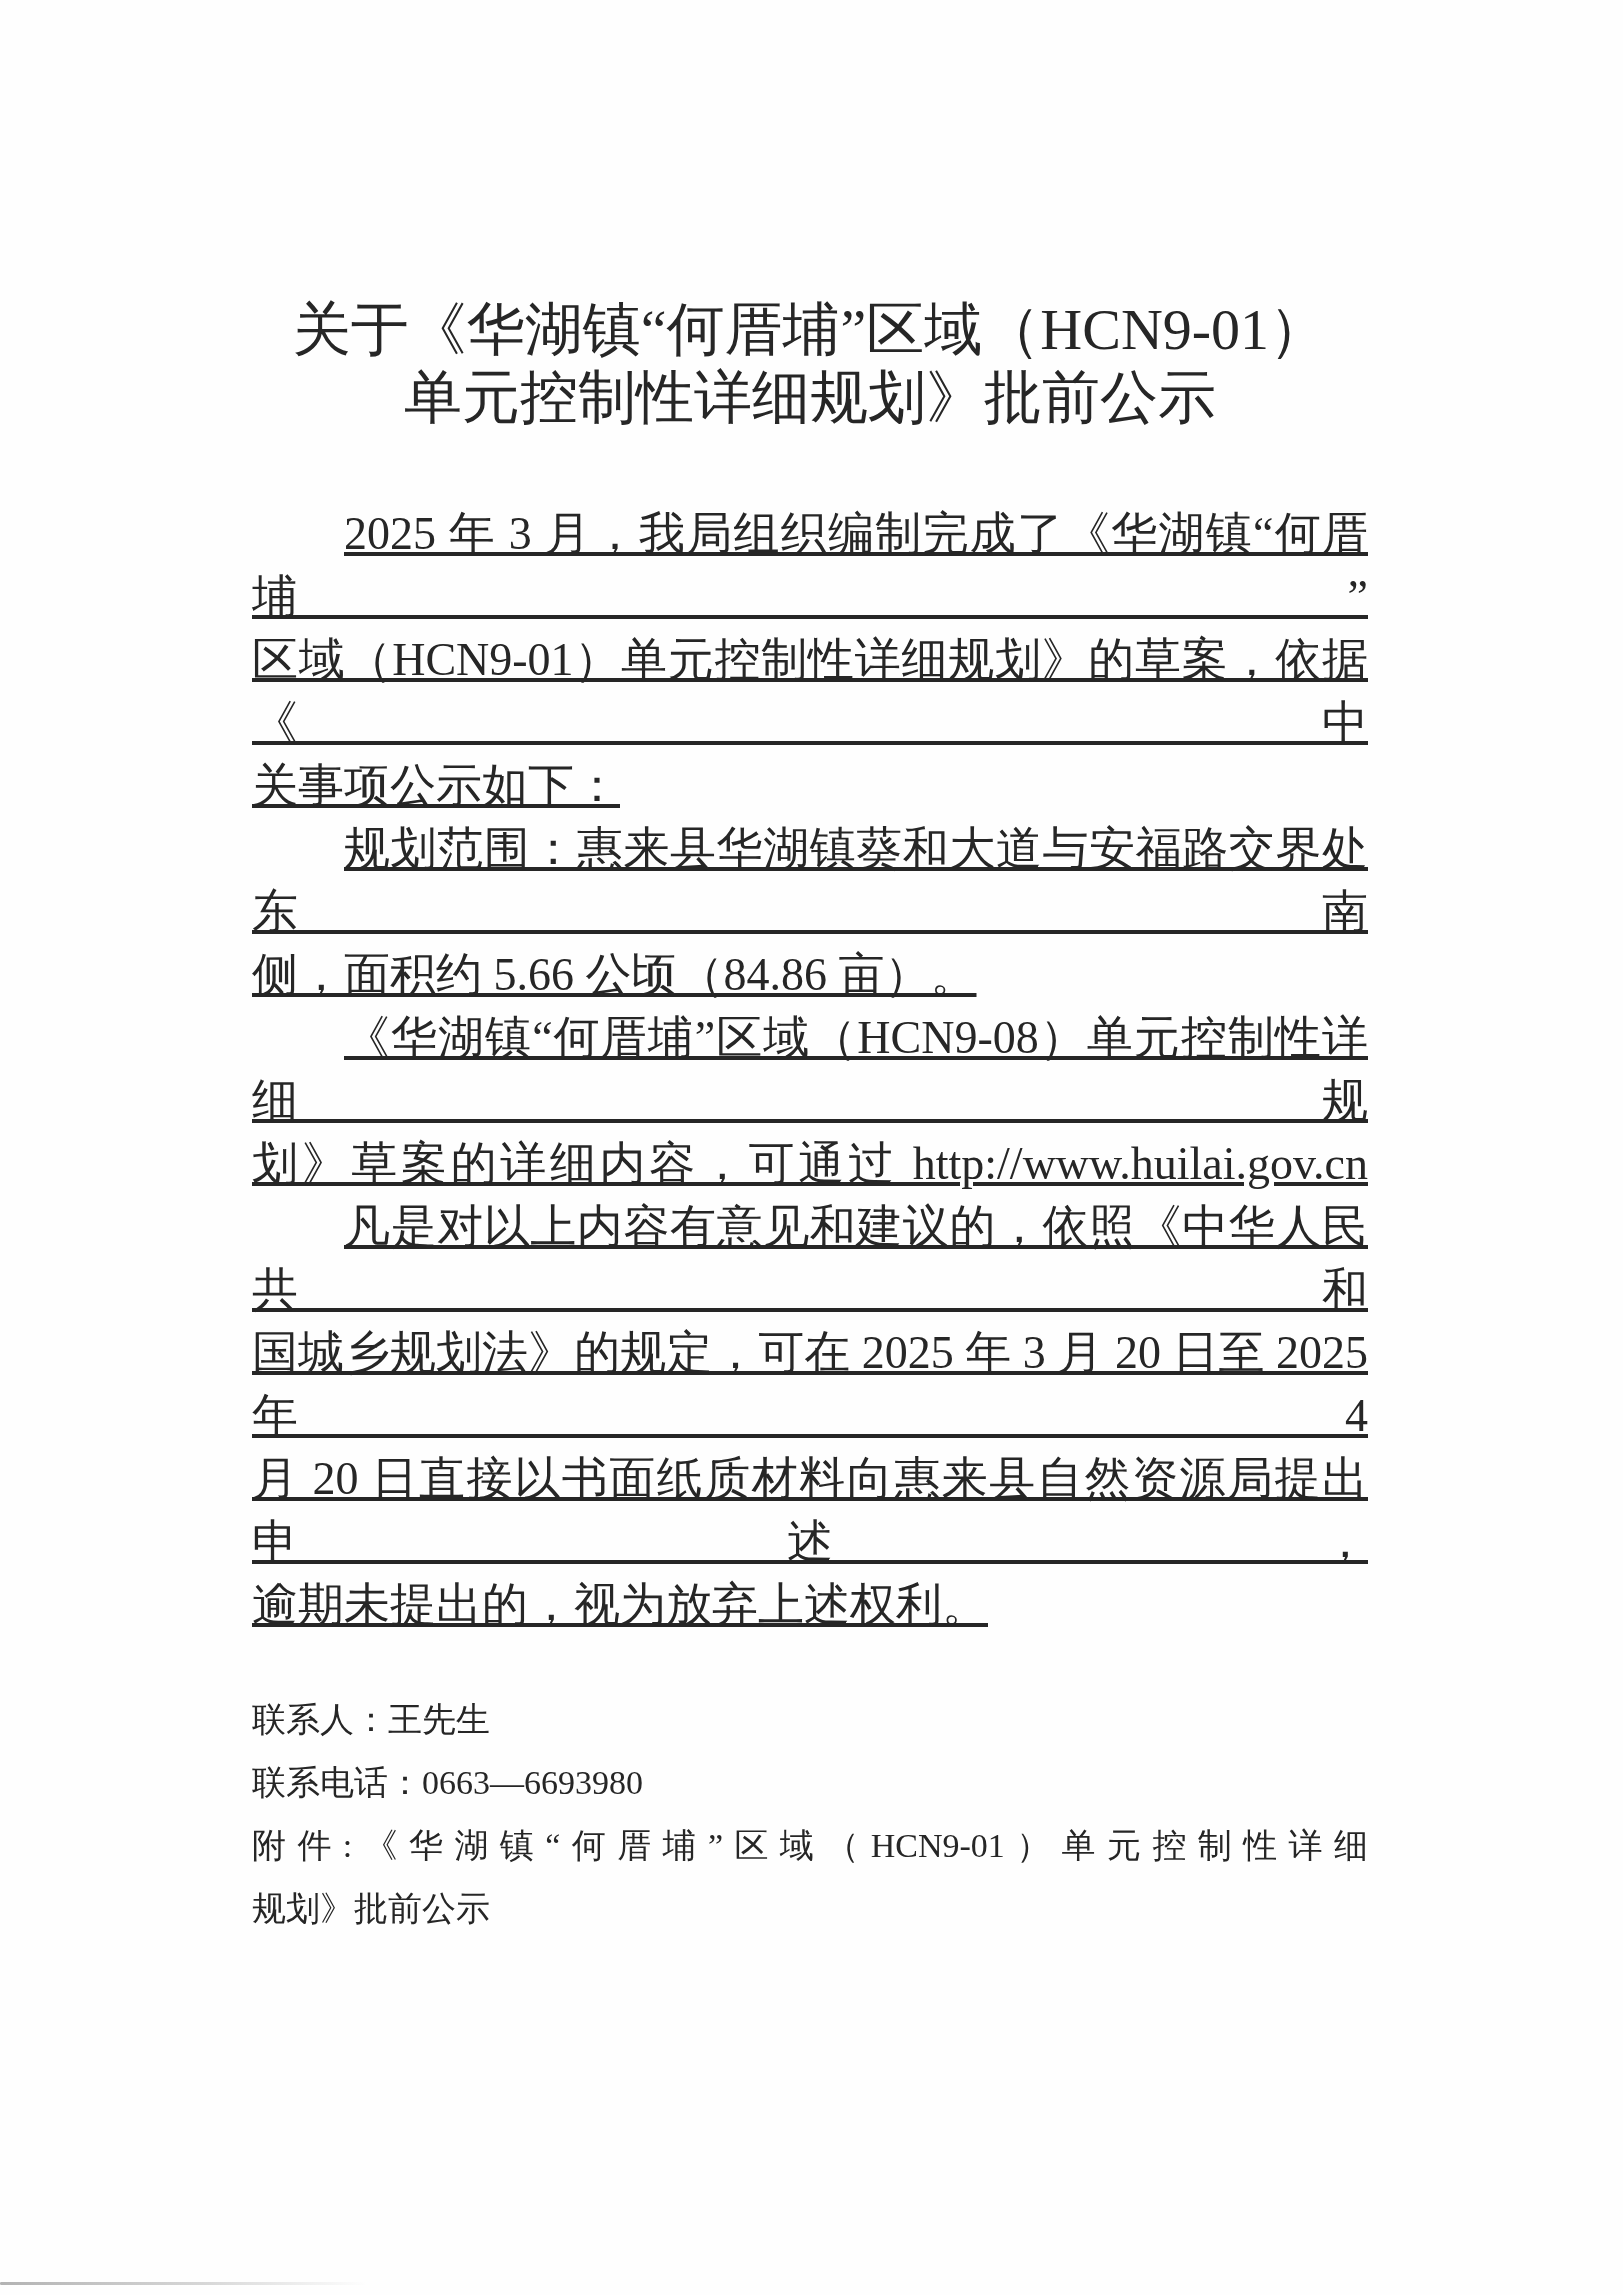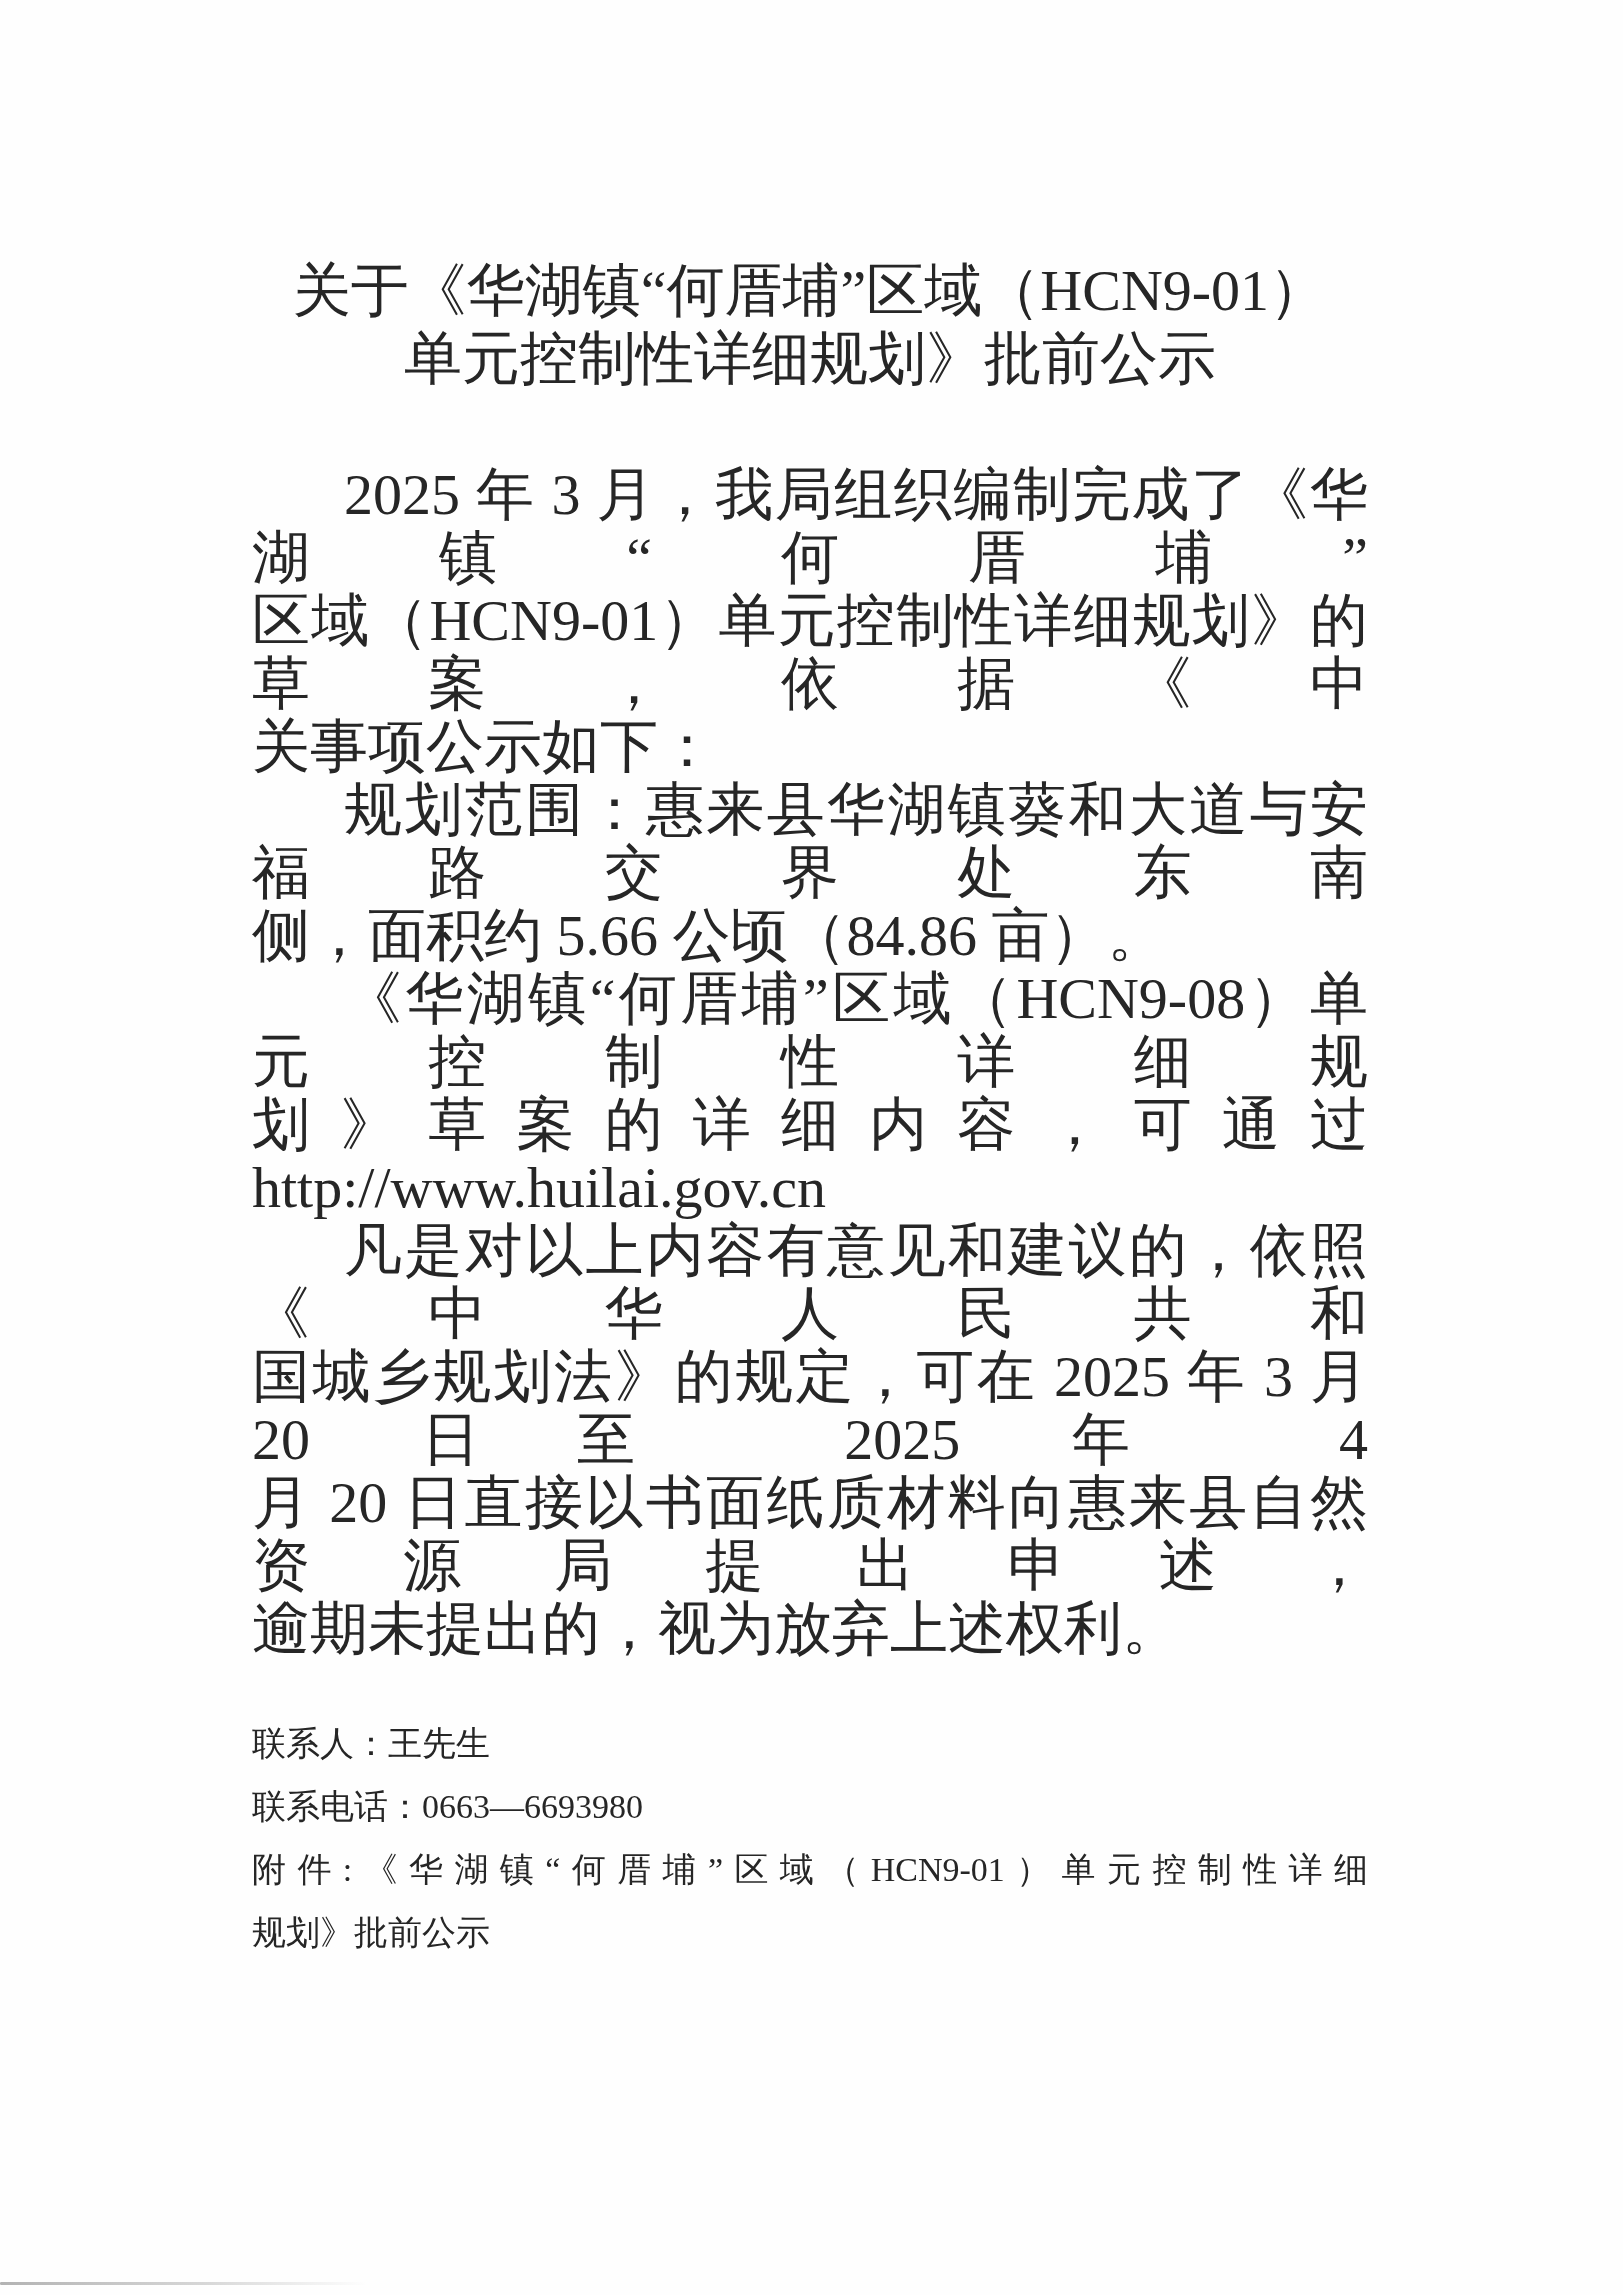--- a/index.html
+++ b/index.html
@@ -11,31 +11,33 @@
     position: relative;
     width: 1623px;
     height: 2295px;
     background: #fefefe;
     overflow: hidden;
     font-family: "Liberation Serif", "DejaVu Serif", serif;
     color: #262626;
   }
   .content {
     padding: 257px 255px 0 252px;
+    margin-top: 39px;
   }
   .doc-title {
     font-size: 58px;
     line-height: 68px;
     text-align: center;
     font-weight: normal;
   }
   .body-block {
     margin-top: 70px;
-    font-size: 58px;
+    font-size: 46px;
     line-height: 63px;
+    text-decoration: underline;
   }
   .ln {
     text-align: justify;
     text-align-last: justify;
   }
   .ln.first {
     text-indent: 92px;
   }
   .ln.last {
     text-align: right;

